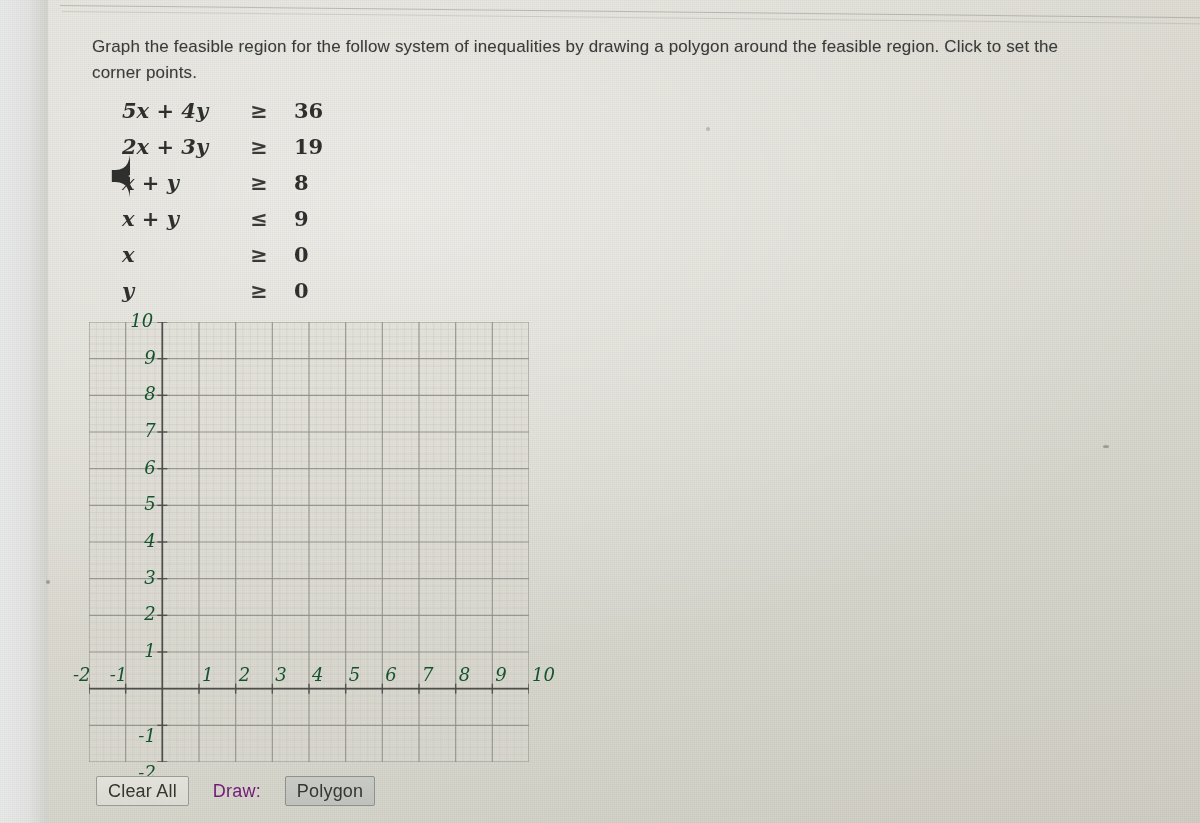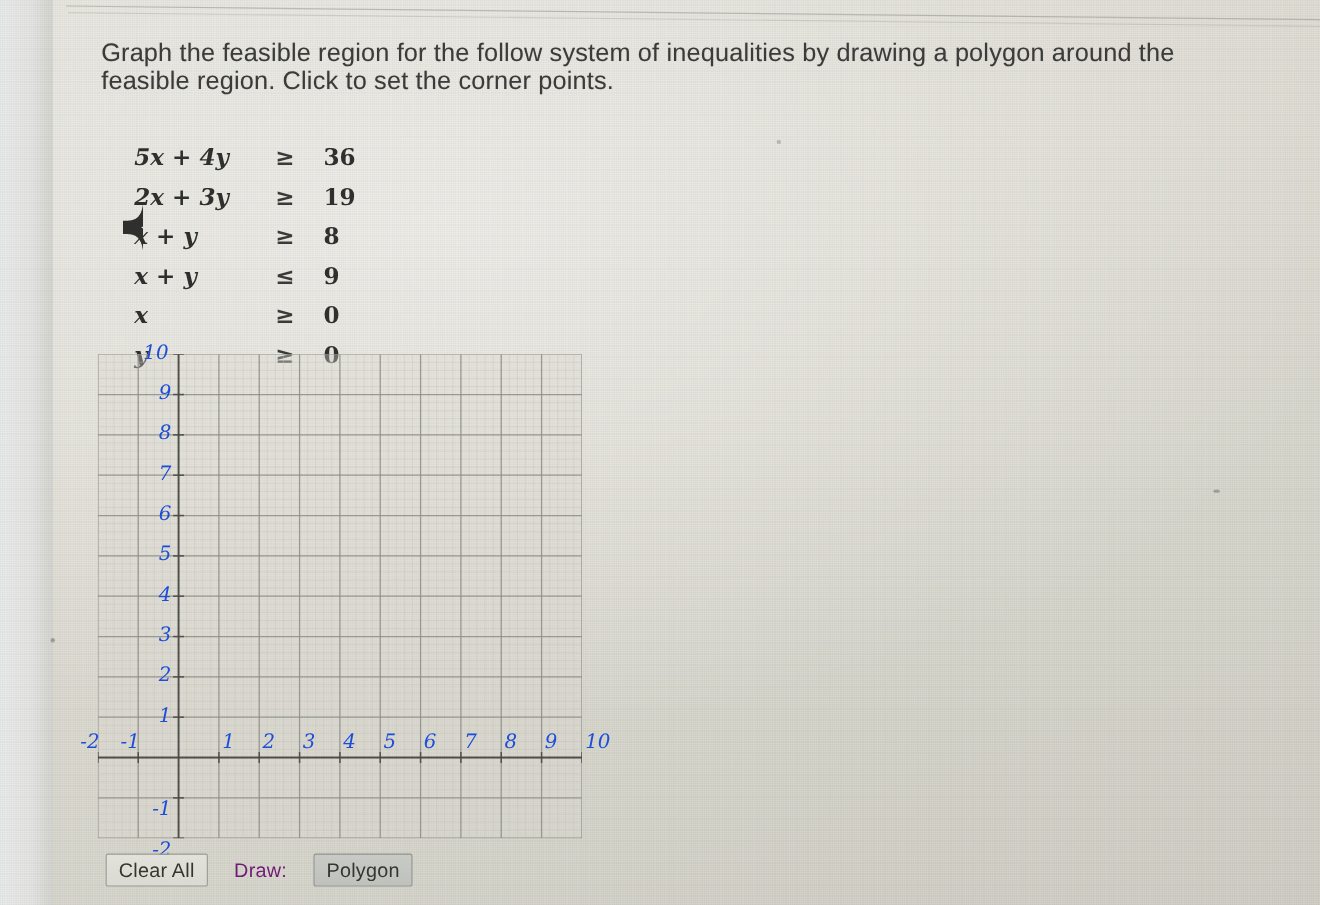--- a/index.html
+++ b/index.html
@@ -51,34 +51,33 @@
   
   #content {
     position: absolute; left: 0; top: 0;
     width: 1200px; height: 823px;
   }
 
   #prompt {
     position: absolute;
     left: 92px; top: 34px;
     width: 1000px;
-    font-size: 23px;
+    font-size: 17px;
     line-height: 26px;
     color: #3b3c3a;
     letter-spacing: 0.15px;
     text-shadow: 0 0 1px rgba(120,120,115,0.35);
   }
 
   
   #system {
     position: absolute;
     left: 96px; top: 96px;
     width: 260px; height: 218px;
     font-family: "DejaVu Serif", serif;
-    margin-top: 32px;
   }
   #brace {
     position: absolute;
     left: 0; top: -4px;
     width: 34px; height: 226px;
     font-size: 230px;
     line-height: 226px;
     color: #2f302e;
     font-family: "DejaVu Serif", serif;
     overflow: hidden;
@@ -131,21 +130,21 @@
     left: 0; top: 0;
     width: 440px; height: 440px;
   }
   #plot svg { display: block; }
 
   .tick-label {
     position: absolute;
     font-family: "DejaVu Serif", serif;
     font-style: italic;
     font-size: 18px;
-    color: #1d4ed8;
+    color: #14532d;
     white-space: nowrap;
   }
 
   
   #toolbar {
     position: absolute;
     left: 96px; top: 775px;
     height: 32px;
     display: flex;
     align-items: center;

